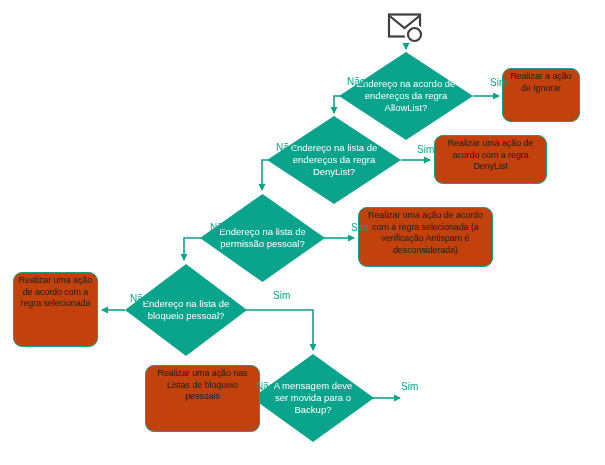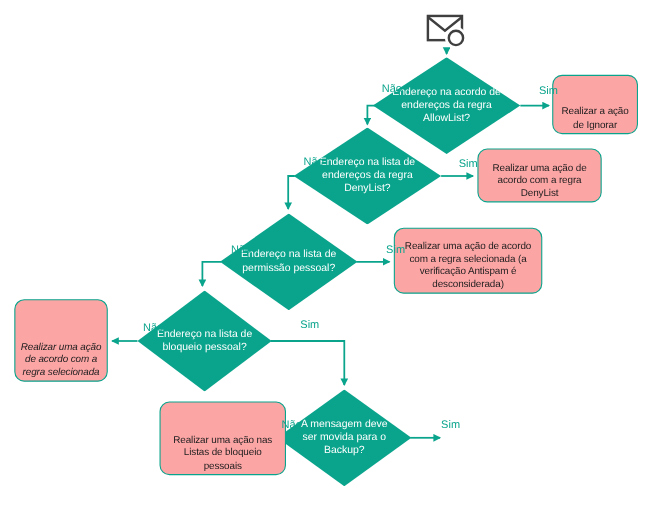--- a/index.html
+++ b/index.html
@@ -29,23 +29,23 @@
   .diamond .dlabel {
     color: #ffffff;
     font-size: 9.5px;
     line-height: 12px;
     width: 102px;
   }
   .action-box {
     position: absolute;
     border: 1.6px solid #0aa48c;
     border-radius: 9px;
-    background: #fca5a5;
+    background: #c2410c;
     display: flex;
-    align-items: flex-end;
+    align-items: flex-start;
     justify-content: center;
     text-align: center;
     box-sizing: border-box;
     padding: 2px 3px;
   }
   .action-box .blabel {
     color: #1d1d1d;
     font-size: 9px;
     line-height: 11.5px;
     letter-spacing: -0.1px;
@@ -118,21 +118,21 @@
   </div>
 
   <div class="action-box" style="left:434px; top:135px; width:113px; height:49px;">
     <div class="blabel">Realizar uma ação de acordo com a regra DenyList</div>
   </div>
 
   <div class="action-box" style="left:358px; top:207px; width:135px; height:60px;">
     <div class="blabel">Realizar uma ação de acordo com a regra selecionada (a verificação Antispam é desconsiderada)</div>
   </div>
 
-  <div class="action-box" style="left:13px; top:272px; width:85px; height:75px;font-style:italic;">
+  <div class="action-box" style="left:13px; top:272px; width:85px; height:75px;">
     <div class="blabel">Realizar uma ação de acordo com a regra selecionada</div>
   </div>
 
   <div class="action-box" style="left:128px; top:365px; width:115px; height:67px;margin-left:17px;">
     <div class="blabel">Realizar uma ação nas Listas de bloqueio pessoais</div>
   </div>
 
 
   <span class="edge-label" style="left:466px; top:78px;">Sim</span>
   <span class="edge-label" style="left:323px; top:77px;">Não</span>

